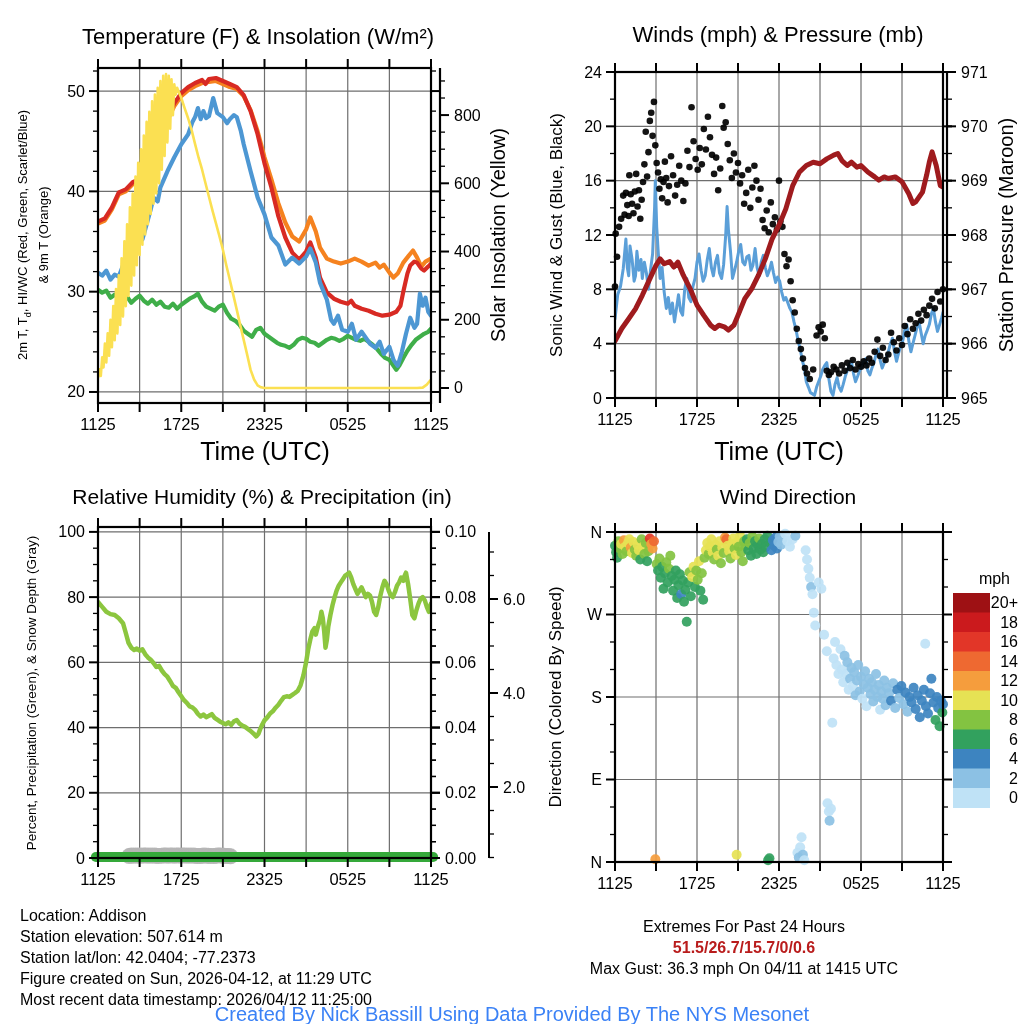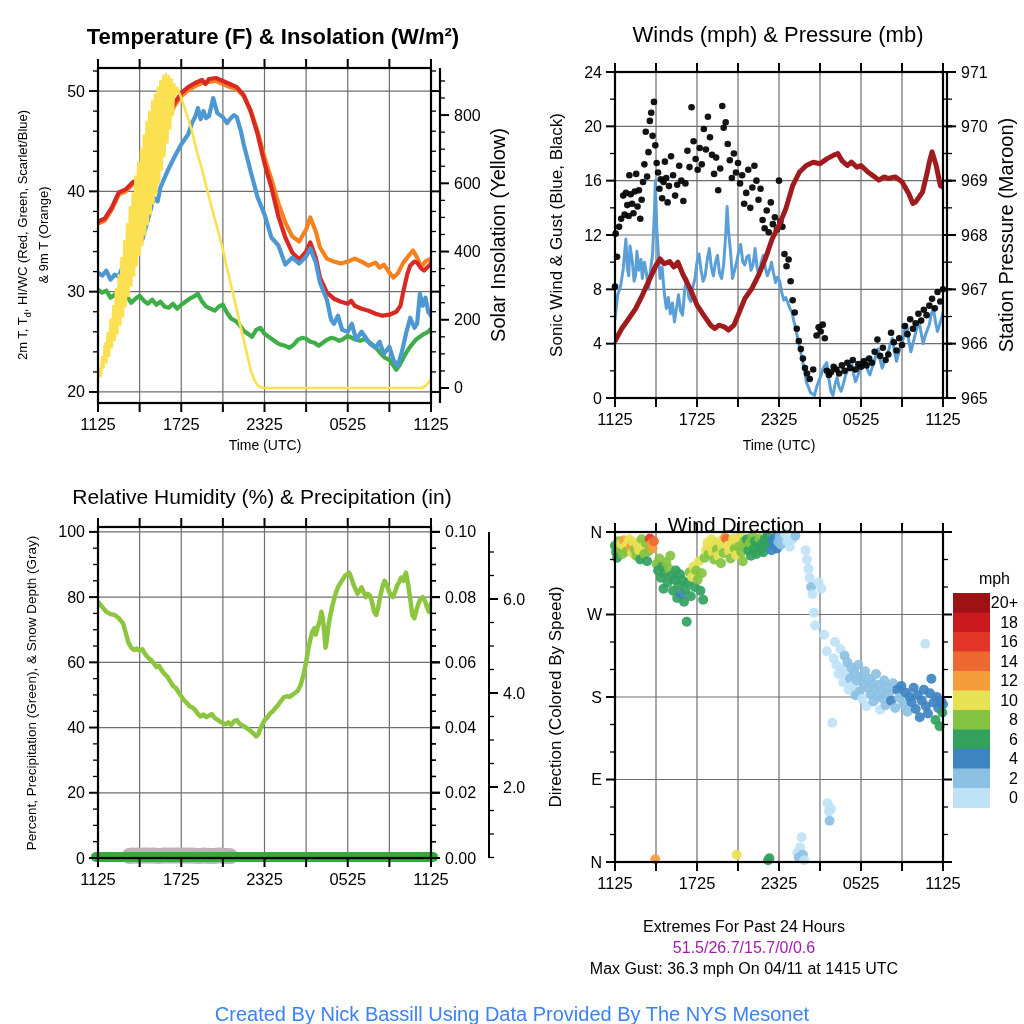--- a/index.html
+++ b/index.html
@@ -1,21 +1,21 @@
 <!DOCTYPE html>
 <html><head>
 <meta charset="utf-8">
 <style>
   html,body{margin:0;padding:0;background:#fff;}
   #canvas{position:relative;width:1024px;height:1024px;background:#fff;overflow:hidden;
           font-family:"Liberation Sans",sans-serif;color:#000;}
   #plots{position:absolute;left:0;top:0;}
   .abs{position:absolute;}
   .chart-title{font-size:22px;text-align:center;white-space:nowrap;transform:translateX(-50%);}
-  .xlabel{font-size:14px;transform:translateX(-50%);}
+  .xlabel{font-size:25px;transform:translateX(-50%);}
   .rot{transform:translate(-50%,-50%) rotate(-90deg);white-space:nowrap;text-align:center;}
   .foot{font-size:16px;line-height:21px;}
   .foot-right{text-align:center;}
   .credit{width:1024px;text-align:center;font-size:20px;color:#3b82f6;}
   sub{font-size:9px;}
 </style>
 </head>
 <body>
 
 <div id="canvas">
@@ -917,37 +917,44 @@
         <rect x="953" y="749" width="37" height="20" fill="#3d84c0"></rect>
         <text x="1018" y="764.25" font-size="16" text-anchor="end" font-family="&quot;Liberation Sans&quot;,sans-serif" fill="#000">4</text>
         <rect x="953" y="768.5" width="37" height="20" fill="#8cc1e4"></rect>
         <text x="1018" y="783.75" font-size="16" text-anchor="end" font-family="&quot;Liberation Sans&quot;,sans-serif" fill="#000">2</text>
         <rect x="953" y="788" width="37" height="20" fill="#bfe2f6"></rect>
         <text x="1018" y="803.25" font-size="16" text-anchor="end" font-family="&quot;Liberation Sans&quot;,sans-serif" fill="#000">0</text>
         <text x="1010" y="584" font-size="16" text-anchor="end" font-family="&quot;Liberation Sans&quot;,sans-serif" fill="#000">mph</text>
       </g>
     </svg>
 
-  <div class="abs chart-title" style="left:273px;top:24px;font-weight:bold;"><span>Temperature (F) &amp; Insolation (W/m²)</span></div>
+  <div class="abs chart-title" style="left:258px;top:24px;"><span>Temperature (F) &amp; Insolation (W/m²)</span></div>
   <div class="abs chart-title" style="left:778px;top:22px;"><span>Winds (mph) &amp; Pressure (mb)</span></div>
   <div class="abs chart-title" style="left:262px;top:485px;font-size:21px;"><span>Relative Humidity (%) &amp; Precipitation (in)</span></div>
-  <div class="abs chart-title" style="left:736px;top:485px;font-size:21px;margin-top:28px;"><span>Wind Direction</span></div>
+  <div class="abs chart-title" style="left:788px;top:485px;font-size:21px;"><span>Wind Direction</span></div>
 
   <div class="abs xlabel" style="left:265px;top:437px;"><span>Time (UTC)</span></div>
   <div class="abs xlabel" style="left:779px;top:437px;"><span>Time (UTC)</span></div>
 
   <div class="abs rot" style="left:33px;top:235px;font-size:13px;line-height:15px;">
     <div><span>2m T, T</span><sub>d</sub><span>, HI/WC (Red, Green, Scarlet/Blue)</span></div>
     <div>&amp; 9m T (Orange)</div>
   </div>
   <div class="abs rot" style="left:498px;top:235px;font-size:20px;"><span>Solar Insolation (Yellow)</span></div>
   <div class="abs rot" style="left:557px;top:235px;font-size:17px;"><span>Sonic Wind &amp; Gust (Blue, Black)</span></div>
   <div class="abs rot" style="left:1006px;top:235px;font-size:20px;"><span>Station Pressure (Maroon)</span></div>
   <div class="abs rot" style="left:31px;top:693px;font-size:13.5px;"><span>Percent, Precipitation (Green), &amp; Snow Depth (Gray)</span></div>
   <div class="abs rot" style="left:556px;top:697px;font-size:17px;"><span>Direction (Colored By Speed)</span></div>
 
+  <div class="abs foot" style="left:20px;top:905px;">
+    <div>Location: Addison</div>
+    <div>Station elevation: 507.614 m</div>
+    <div>Station lat/lon: 42.0404; -77.2373</div>
+    <div>Figure created on Sun, 2026-04-12, at 11:29 UTC</div>
+    <div>Most recent data timestamp: 2026/04/12 11:25:00</div>
+  </div>
   <div class="abs foot foot-right" style="left:484px;top:916px;width:520px;">
     <div>Extremes For Past 24 Hours</div>
-    <div id="extremes-values" style="font-weight: normal; color: #a21caf;">51.5/26.7/15.7/0/0.6</div>
+    <div id="extremes-values" style="font-weight: bold; color: #b91c1c;">51.5/26.7/15.7/0/0.6</div>
     <div>Max Gust: 36.3 mph On 04/11 at 1415 UTC</div>
   </div>
   <div class="abs credit" style="left:0;top:1003px;"><span>Created By Nick Bassill Using Data Provided By The NYS Mesonet</span></div>
 </div>
 
 </body></html>

